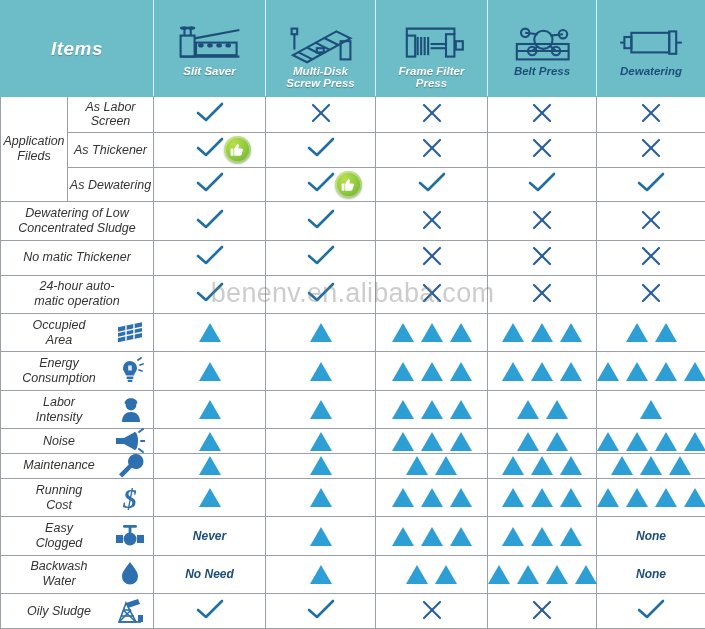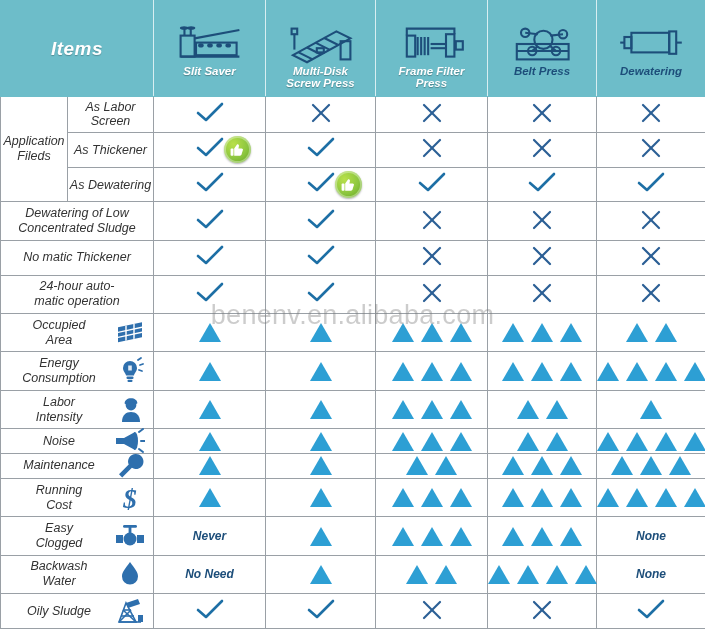--- a/index.html
+++ b/index.html
@@ -91,21 +91,21 @@
   .cellwrap{display:flex;align-items:center;justify-content:center;height:100%;position:relative;}
   .thumb-badge{
     position:absolute;
     width:27px;height:27px;border-radius:50%;
     background:radial-gradient(circle at 35% 30%, #b8e04a 0%, #8cc63f 55%, #5fa018 100%);
     box-shadow:0 1px 2px rgba(0,0,0,.3), inset 0 0 0 2px rgba(255,255,255,.35);
     display:flex;align-items:center;justify-content:center;
   }
   
   #watermark{
-    position:absolute;left:0;top:300px;width:705px;
+    position:absolute;left:0;top:278px;width:705px;
     text-align:center;
     font-size:27px;color:rgba(120,120,120,.38);
     pointer-events:none;
     font-family:"Liberation Sans", sans-serif;
     letter-spacing:.3px;
   }
 </style>
 </head>
 <body>
 

